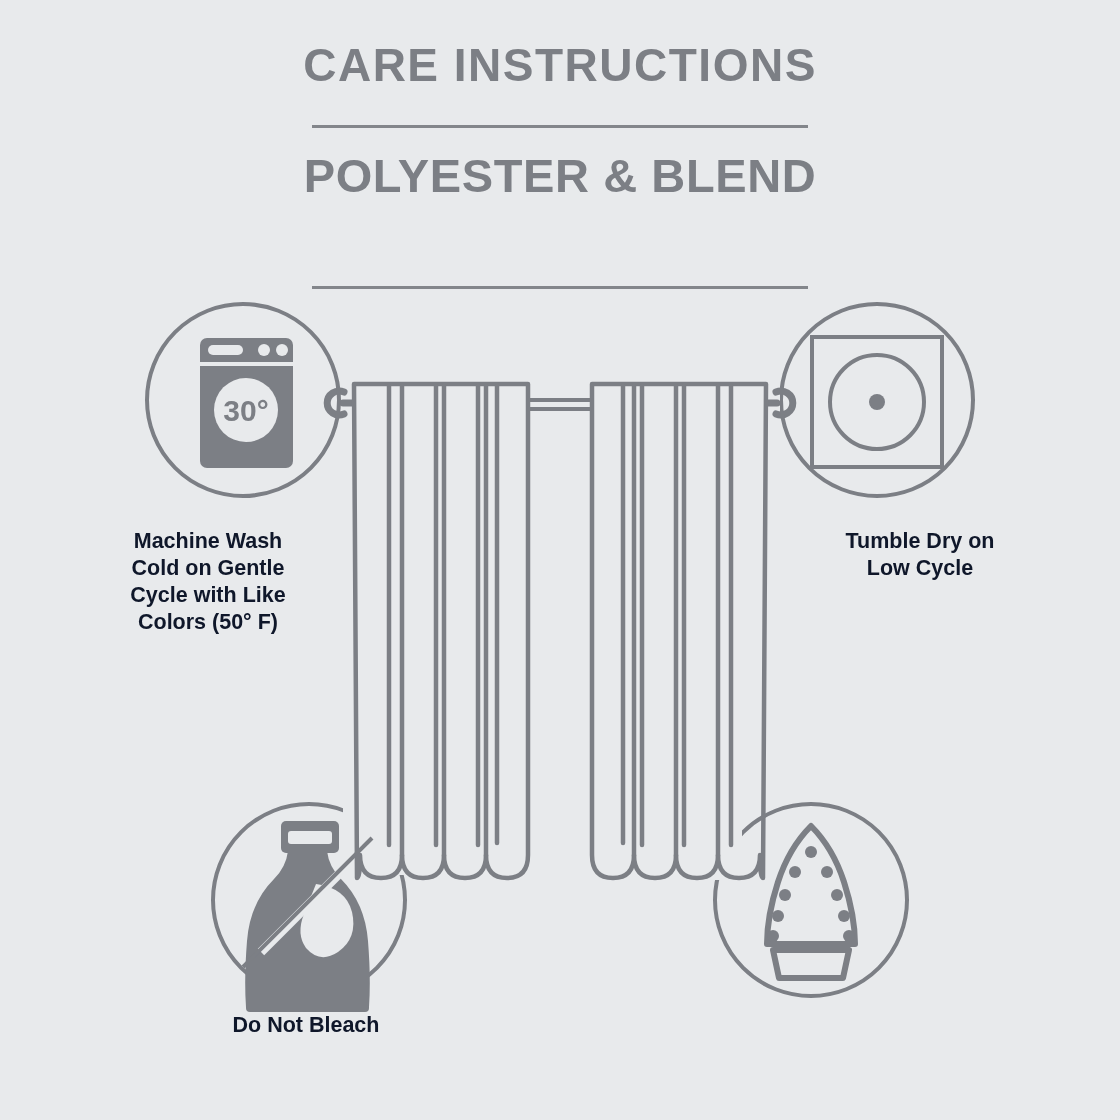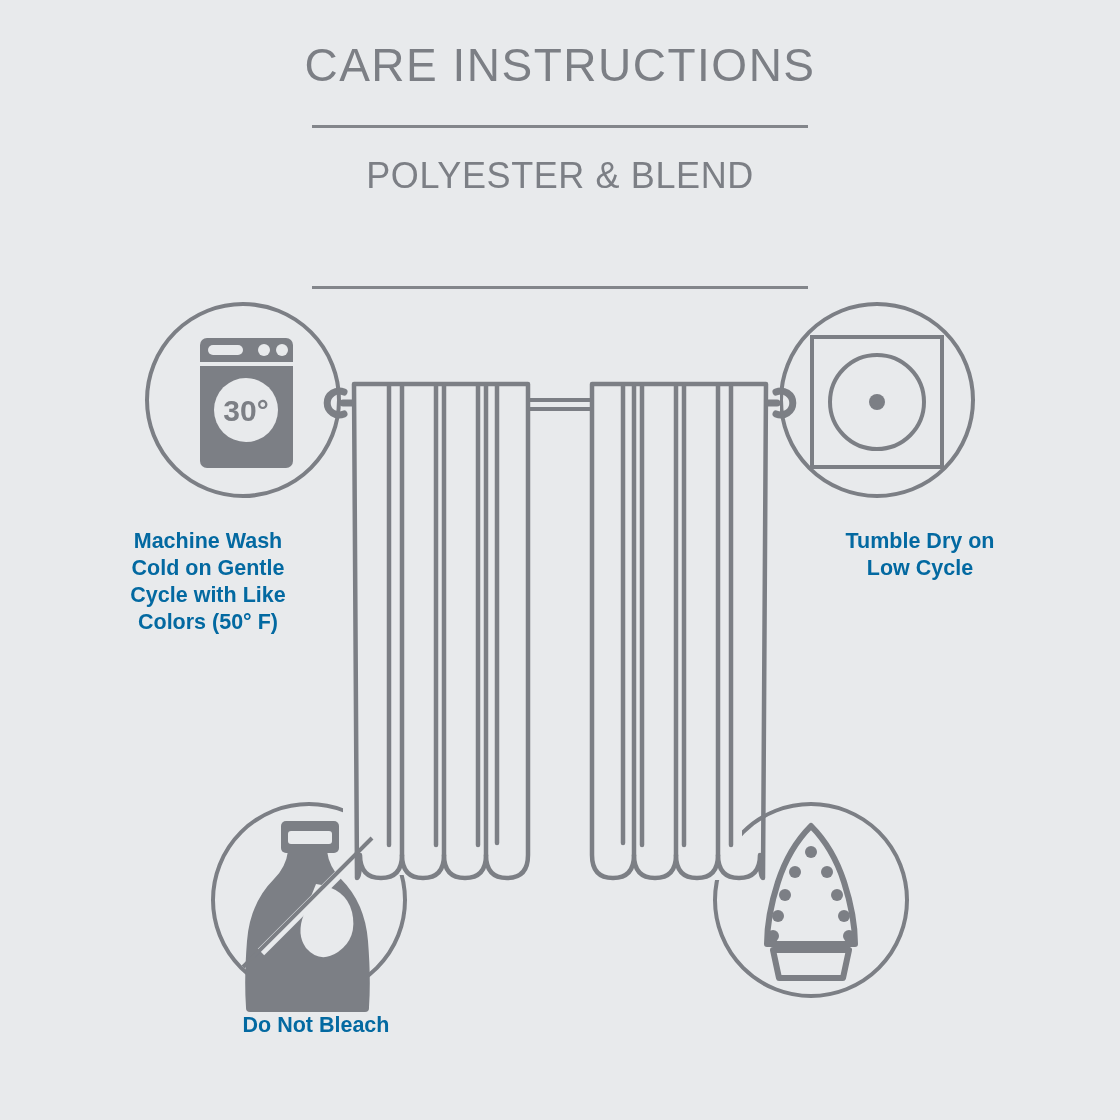--- a/index.html
+++ b/index.html
@@ -18,53 +18,53 @@
     width: 1120px;
     height: 1120px;
     background: #e8eaec;
   }
   .hdr {
     position: absolute;
     left: 0;
     width: 1120px;
     text-align: center;
     color: #7c7f85;
-    font-weight: normal;
+    font-weight: bold;
     letter-spacing: 0.5px;
   }
   #title {
     top: 38px;
     font-size: 46px;
     letter-spacing: 1.5px;
   }
   #subtitle {
     top: 148px;
-    font-size: 36px;
+    font-size: 47px;
     line-height: 56px;
     letter-spacing: 0.6px;
   }
   .rule {
     position: absolute;
     height: 3px;
     background: #83868b;
   }
   #rule-top { left: 312px; width: 496px; top: 125px; }
   #rule-bottom { left: 312px; width: 496px; top: 286px; }
 
   .caption {
     position: absolute;
-    color: #0369a1;
+    color: #0f172a;
     font-size: 21.5px;
     font-weight: bold;
     line-height: 27px;
     text-align: center;
   }
   #cap-wash  { left: 80px;  top: 528px; width: 256px; }
   #cap-dry   { left: 790px; top: 528px; width: 260px; text-align: center; }
-  #cap-bleach{ left: 178px; top: 1012px; width: 276px; }
+  #cap-bleach{ left: 168px; top: 1012px; width: 276px; }
   #cap-iron  { left: 600px; top: 1012px; width: 440px; }
 
   #art {
     position: absolute;
     left: 0;
     top: 0;
   }
 </style>
 </head>
 <body>

